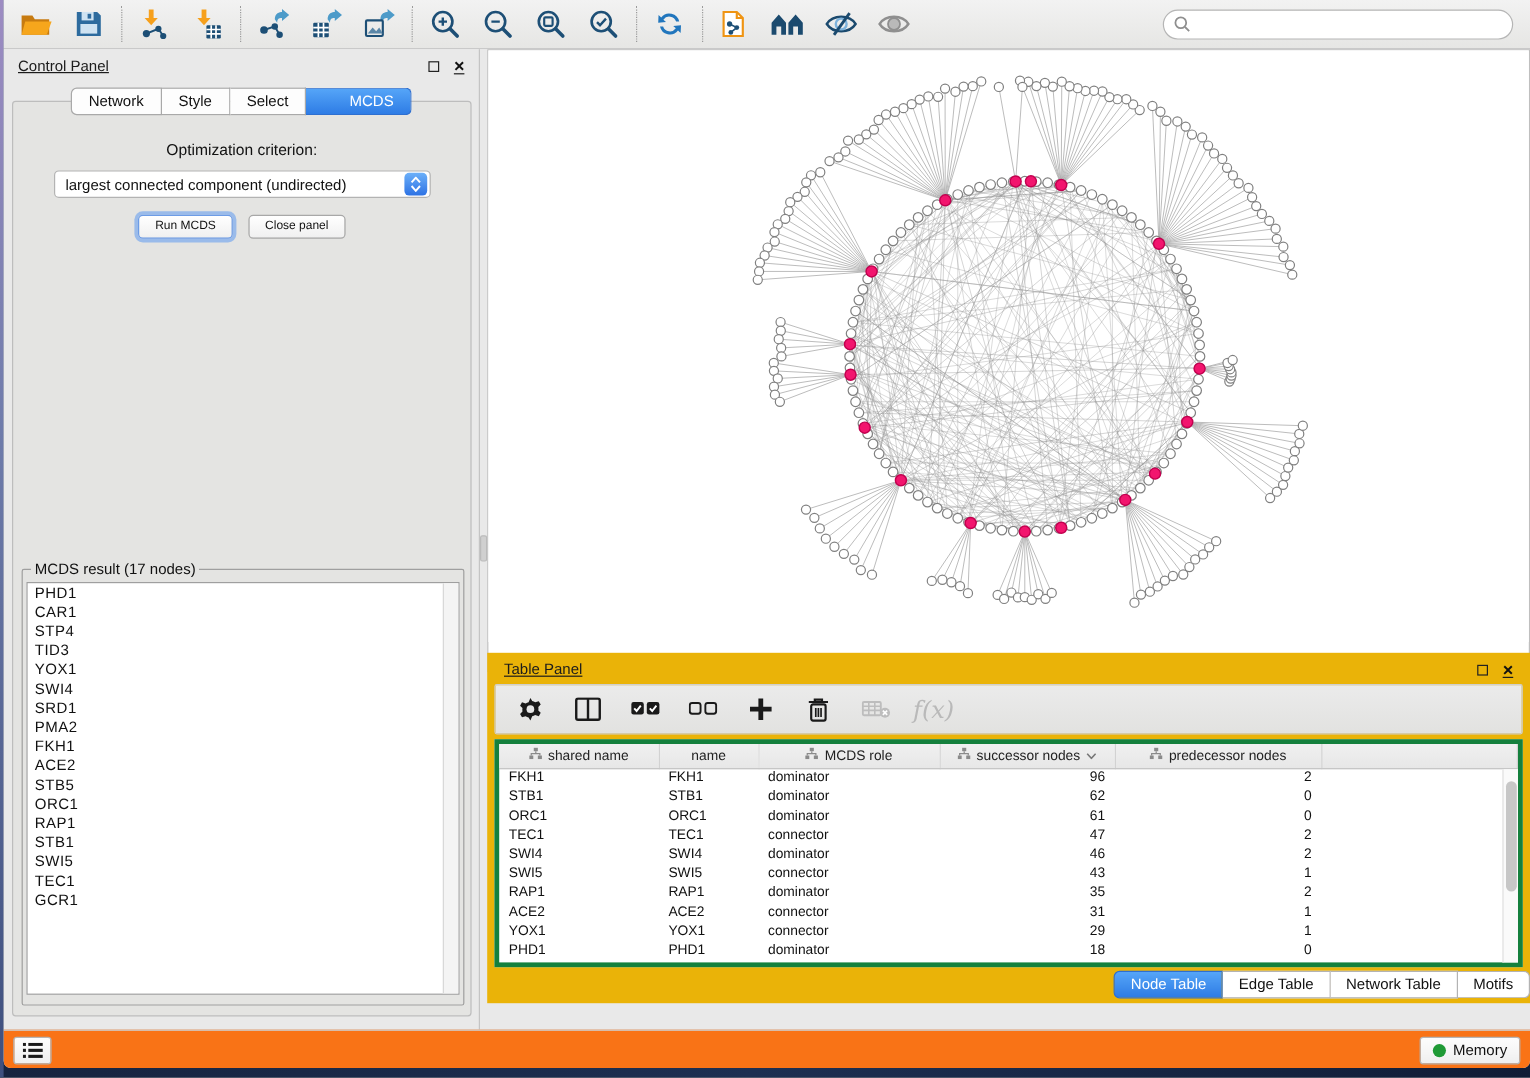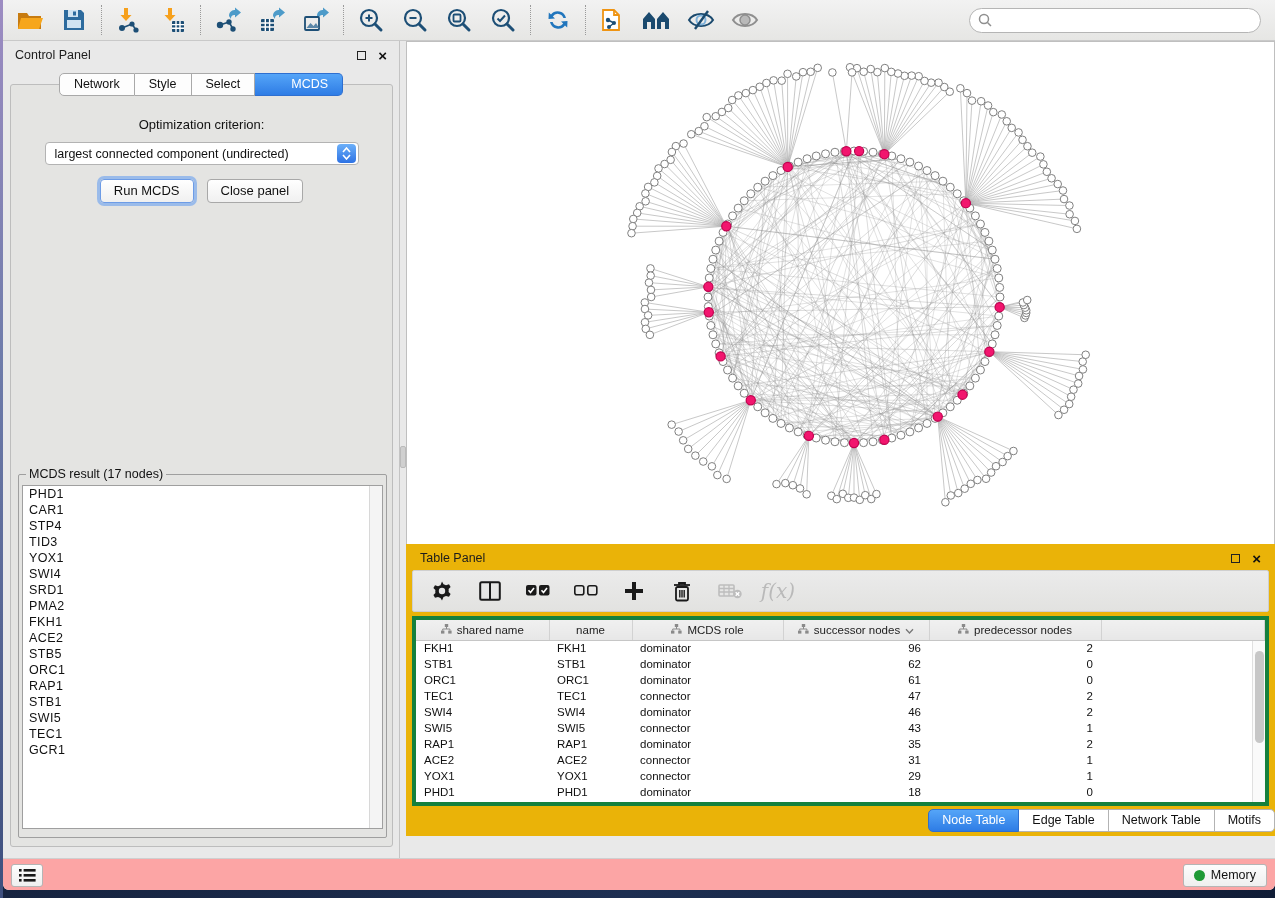--- a/index.html
+++ b/index.html
@@ -23,42 +23,42 @@
   .search-wrap { margin-left:auto; margin-right:4px; }
   .search-box { width:292px; height:25px; border:1px solid #b5b5b5; border-radius:13px;
     background:#fff; display:flex; align-items:center; padding:0 8px; }
   .search-box input { border:none; outline:none; flex:1; font-size:12px; margin-left:6px;
     font-family:"Liberation Sans",sans-serif; background:transparent; }
 
   
   .control-panel { position:absolute; left:0; top:41px; width:397px; height:817px;
     background:#e9e9e9; border-right:1px solid #c4c4c4; }
   .panel-titlebar { height:28px; display:flex; align-items:center; padding:0 12px;
-    font-size:12.5px; color:#1c1c1c; }
+    font-size:12.5px; color:#1c1c1c;text-decoration:underline; }
   .panel-titlebar .wins { margin-left:auto; display:flex; align-items:center; gap:12px; }
   .float-btn { width:9px; height:9px; border:1.6px solid #222; display:inline-block; cursor:pointer; }
   .close-btn { font-size:15px; font-weight:700; color:#111; line-height:9px; cursor:pointer; }
   .cp-tabs { position:absolute; left:0; top:32px; width:100%; display:flex; justify-content:center; z-index:3; }
   .cp-tab { font-size:12.5px; padding:3px 14px 4px; background:#fdfdfd; border:1px solid #a9a9a9;
     border-left-width:0; color:#111; cursor:pointer; }
   .cp-tab:first-child { border-left-width:1px; border-radius:5px 0 0 5px; }
   .cp-tab:last-child { border-radius:0 5px 5px 0;padding-left:36px; }
   .cp-tab.selected { background:linear-gradient(#55a5f8,#2e7ce5); color:#fff; border-color:#2e6fd0; }
   .cp-content { position:absolute; left:7px; top:43px; width:383px; height:763px;
     border:1px solid #bdbdbd; border-radius:3px; background:#e4e4e2; }
   .opt-label { margin-top:32px; text-align:center; font-size:13px; color:#111; }
   .combo { margin:10px auto 0; width:314px; height:23px; background:#fff; border:1px solid #b3b3b3;
     border-radius:4px; display:flex; align-items:center; cursor:pointer; }
   .combo-text { flex:1; font-size:12.5px; padding-left:9px; color:#111; white-space:nowrap; }
   .combo-step { width:19px; height:19px; margin-right:2px; border-radius:4px;
     background:linear-gradient(#6cb0f9,#2d72e4); display:flex; flex-direction:column;
     align-items:center; justify-content:center; gap:1px; }
   .combo-step svg { display:block; }
   .btn-row { margin-top:14px; display:flex; justify-content:center; gap:13px; }
-  .push-btn { font-size:13px; padding:3px 13px 4px; background:linear-gradient(#ffffff,#f0f0f0);
+  .push-btn { font-size:10px; padding:3px 13px 4px; background:linear-gradient(#ffffff,#f0f0f0);
     border:1px solid #a8a8a8; border-radius:4px; color:#111; cursor:pointer; }
   .push-btn.focused { box-shadow:0 0 0 3px rgba(105,160,240,.6); border-color:#6d9ce6; }
   .mcds-box { position:absolute; left:7px; top:382px; width:369px; height:371px; }
   .mcds-fieldset { width:100%; height:100%; border:1px solid #9f9f9f; border-radius:2px;
     padding:4px 3px 3px; background:transparent; }
   .mcds-fieldset legend { font-size:12.5px; color:#111; padding:0 3px; margin-left:4px; }
   .mcds-list { position:relative; width:100%; height:344px; background:#fff;
     border:1px solid #9f9f9f; overflow:hidden; }
   .mcds-item { font-size:12.5px; line-height:16px; padding-left:6px; color:#111;
     letter-spacing:0.4px; cursor:default; }
@@ -109,21 +109,21 @@
     background:#c7c7c7; border-radius:5px; }
   .tp-tabs { position:absolute; left:0; bottom:4px; width:100%; display:flex; justify-content:flex-end; }
   .tp-tab { font-size:12.5px; padding:3px 13px 4px; background:#fff; border:1px solid #b3b3b3;
     border-left-width:0; color:#111; cursor:pointer; }
   .tp-tab:first-child { border-left-width:1px; border-radius:5px 0 0 5px; }
   .tp-tab:last-child { border-radius:0 5px 5px 0; }
   .tp-tab.selected { background:linear-gradient(#55a5f8,#2e7ce5); color:#fff; border-color:#2e6fd0; }
 
   
   .statusbar { position:absolute; left:0; top:858px; width:100%; height:32px;
-    background:#fca5a5; border-top:1px solid #cfcfcf; display:flex; align-items:center;
+    background:#f97316; border-top:1px solid #cfcfcf; display:flex; align-items:center;
     padding:16px 8px; }
   .status-left-btn { width:32px; height:23px; border:1px solid #b5b5b5; border-radius:3px;
     background:linear-gradient(#fdfdfd,#efefef); display:flex; align-items:center;
     justify-content:center; cursor:pointer; }
   .memory-btn { margin-left:auto; height:23px; border:1px solid #b5b5b5; border-radius:3px;
     background:linear-gradient(#fdfdfd,#efefef); display:flex; align-items:center; gap:6px;
     padding:0 10px; font-size:12.5px; color:#111; cursor:pointer; }
   .mem-dot { width:11px; height:11px; border-radius:50%; }
 </style>
 </head>

